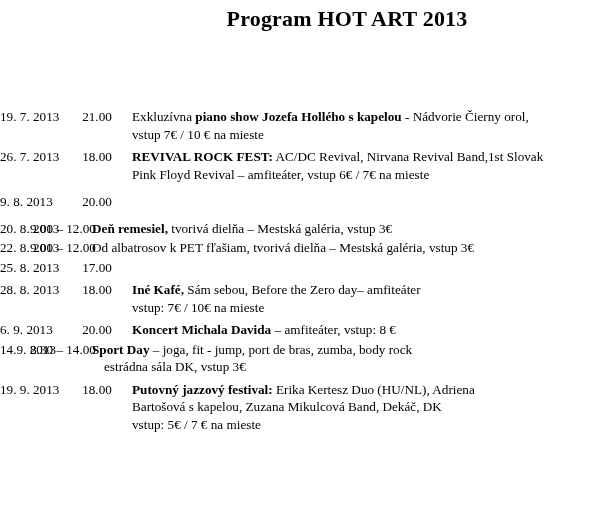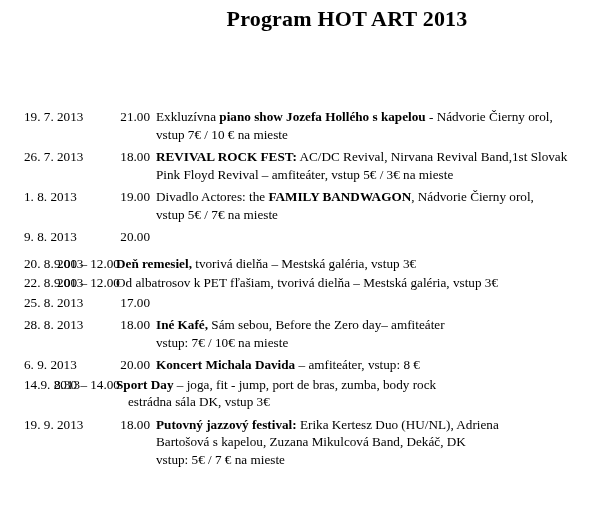--- a/index.html
+++ b/index.html
@@ -39,29 +39,29 @@
     width: 600px;
   }
   .event-row {
     display: flex;
     align-items: flex-start;
     width: 600px;
   }
   .col-date {
     width: 68px;
     flex: 0 0 68px;
-    margin-left: 24px;
+    margin-left: 0;
     font-size: 13.2px;
     line-height: 17.5px;
     white-space: nowrap;
   }
   .col-time {
     width: 58px;
     flex: 0 0 58px;
-    text-align: right;
+    text-align: center;
     font-size: 13.2px;
     line-height: 17.5px;
     white-space: nowrap;
     padding-right: 6px;
   }
   .col-time.wide {
     width: 58px;
     flex: 0 0 58px;
     margin-left: -38px;
     padding-right: 4px;
@@ -103,32 +103,24 @@
           <span class="desc-line"><span>Exkluzívna </span><span class="b">piano show Jozefa Hollého s kapelou</span><span> - Nádvorie Čierny orol,</span></span>
           <span class="desc-line"><span>vstup 7€ / 10 € na mieste</span></span>
         </div>
       </div>
       <div class="gap-md"></div>
       <div class="event-row">
         <div class="col-date">26. 7. 2013</div>
         <div class="col-time">18.00</div>
         <div class="col-desc">
           <span class="desc-line"><span class="b">REVIVAL ROCK FEST:</span><span> AC/DC Revival, Nirvana Revival Band,1st Slovak</span></span>
-          <span class="desc-line"><span>Pink Floyd Revival – amfiteáter, vstup 5€ / 3€ na mieste</span></span>
+          <span class="desc-line"><span>Pink Floyd Revival – amfiteáter, vstup 6€ / 7€ na mieste</span></span>
         </div>
       </div>
       <div class="gap-md"></div>
-      <div class="event-row">
-        <div class="col-date">1. 8. 2013</div>
-        <div class="col-time">19.00</div>
-        <div class="col-desc">
-          <span class="desc-line"><span>Divadlo Actores: the </span><span class="b">FAMILY BANDWAGON</span><span>, Nádvorie Čierny orol,</span></span>
-          <span class="desc-line"><span>vstup 5€ / 7€ na mieste</span></span>
-        </div>
-      </div>
       <div class="gap-md"></div>
       <div class="event-row">
         <div class="col-date">9. 8. 2013</div>
         <div class="col-time">20.00</div>
       </div>
       <div class="gap-lg"></div>
       <div class="event-row">
         <div class="col-date">20. 8. 2013</div>
         <div class="col-time wide">9.00 – 12.00</div>
         <div class="col-desc">

